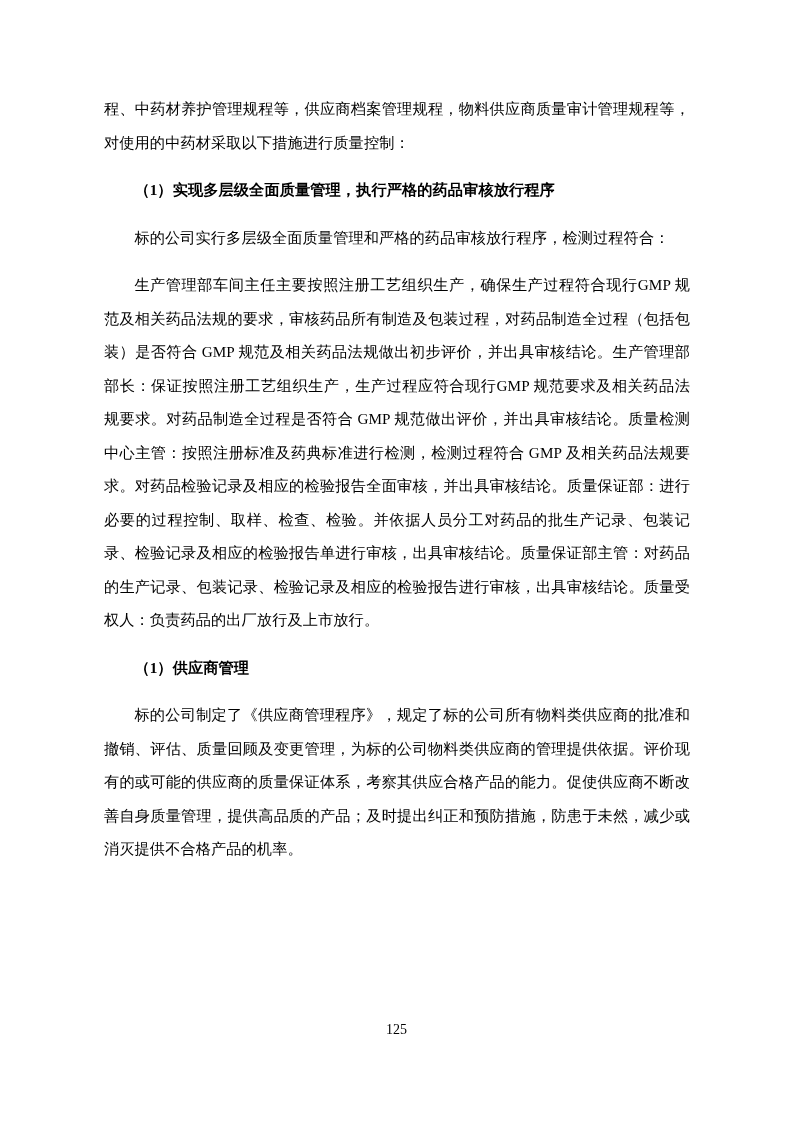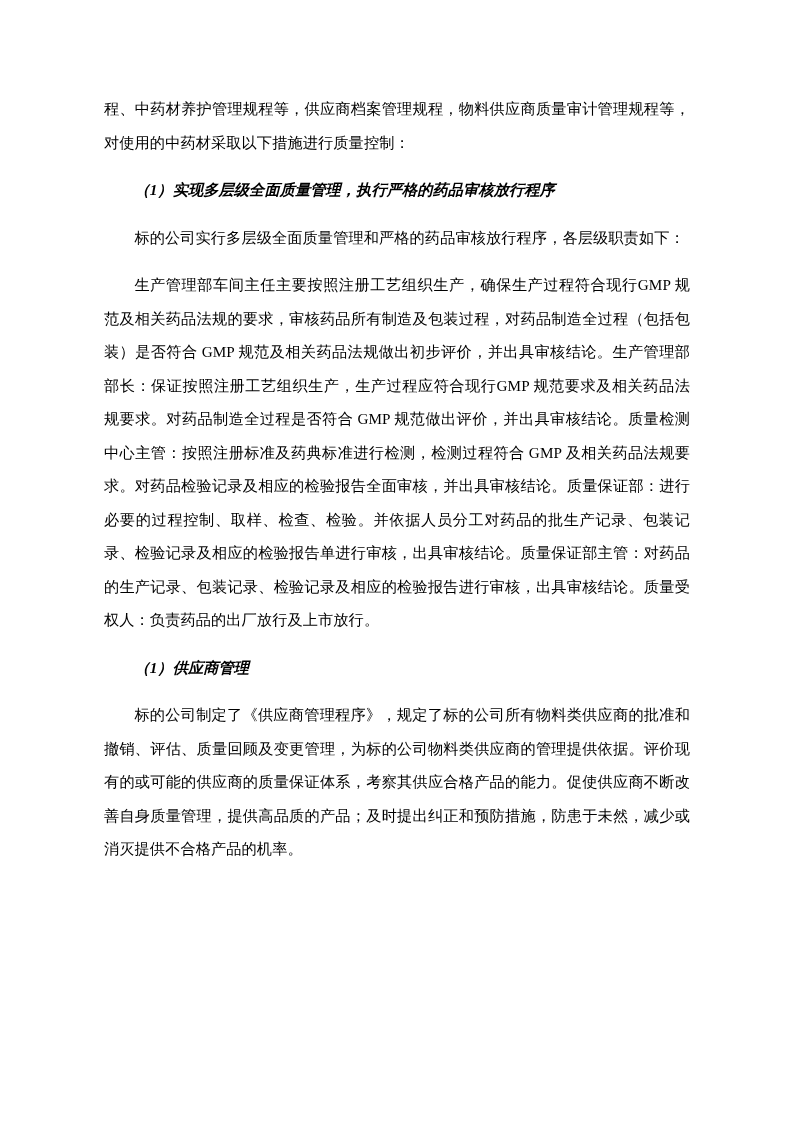--- a/index.html
+++ b/index.html
@@ -35,21 +35,20 @@
     letter-spacing: 0.1px;
   }
   p.indent {
     text-indent: 2em;
   }
   .para-gap {
     height: 14px;
   }
   .bold {
     font-weight: bold;
-    font-style: italic;
   }
   .italic-han {
   }
   .pagenum {
     position: absolute;
     left: 0;
     top: 1022px;
     width: 793px;
     text-align: center;
     font-size: 14px;
@@ -62,28 +61,29 @@
 
 <div class="page">
   <div class="content">
 
     <p class="para">程、中药材养护管理规程等，供应商档案管理规程，物料供应商质量审计管理规程等，对使用的中药材采取以下措施进行质量控制：</p>
     <div class="para-gap"></div>
 
     <p class="para indent bold">（1）实现多层级全面质量管理，执行严格的药品审核放行程序</p>
     <div class="para-gap"></div>
 
-    <p class="para indent">标的公司实行多层级全面质量管理和严格的药品审核放行程序，各层级职责如下：</p>
+    <p class="para indent">标的公司实行多层级全面质量管理和严格的药品审核放行程序，检测过程符合：</p>
     <div class="para-gap"></div>
 
     <p class="para indent">生产管理部车间主任主要按照注册工艺组织生产，确保生产过程符合现行GMP 规范及相关药品法规的要求，审核药品所有制造及包装过程，对药品制造全过程（包括包装）是否符合 GMP 规范及相关药品法规做出初步评价，并出具审核结论。生产管理部部长：保证按照注册工艺组织生产，生产过程应符合现行GMP 规范要求及相关药品法规要求。对药品制造全过程是否符合 GMP 规范做出评价，并出具审核结论。质量检测中心主管：按照注册标准及药典标准进行检测，检测过程符合 GMP 及相关药品法规要求。对药品检验记录及相应的检验报告全面审核，并出具审核结论。质量保证部：进行必要的过程控制、取样、检查、检验。并依据人员分工对药品的批生产记录、包装记录、检验记录及相应的检验报告单进行审核，出具审核结论。质量保证部主管：对药品的生产记录、包装记录、检验记录及相应的检验报告进行审核，出具审核结论。质量受权人：负责药品的出厂放行及上市放行。</p>
     <div class="para-gap"></div>
 
     <p class="para indent bold">（1）供应商管理</p>
     <div class="para-gap"></div>
 
     <p class="para indent italic-han">标的公司制定了《供应商管理程序》，规定了标的公司所有物料类供应商的批准和撤销、评估、质量回顾及变更管理，为标的公司物料类供应商的管理提供依据。评价现有的或可能的供应商的质量保证体系，考察其供应合格产品的能力。促使供应商不断改善自身质量管理，提供高品质的产品；及时提出纠正和预防措施，防患于未然，减少或消灭提供不合格产品的机率。</p>
     <div class="para-gap"></div>
 
 
   </div>
 
+  <div class="pagenum">125</div>
 </div>
 
 </body></html>

